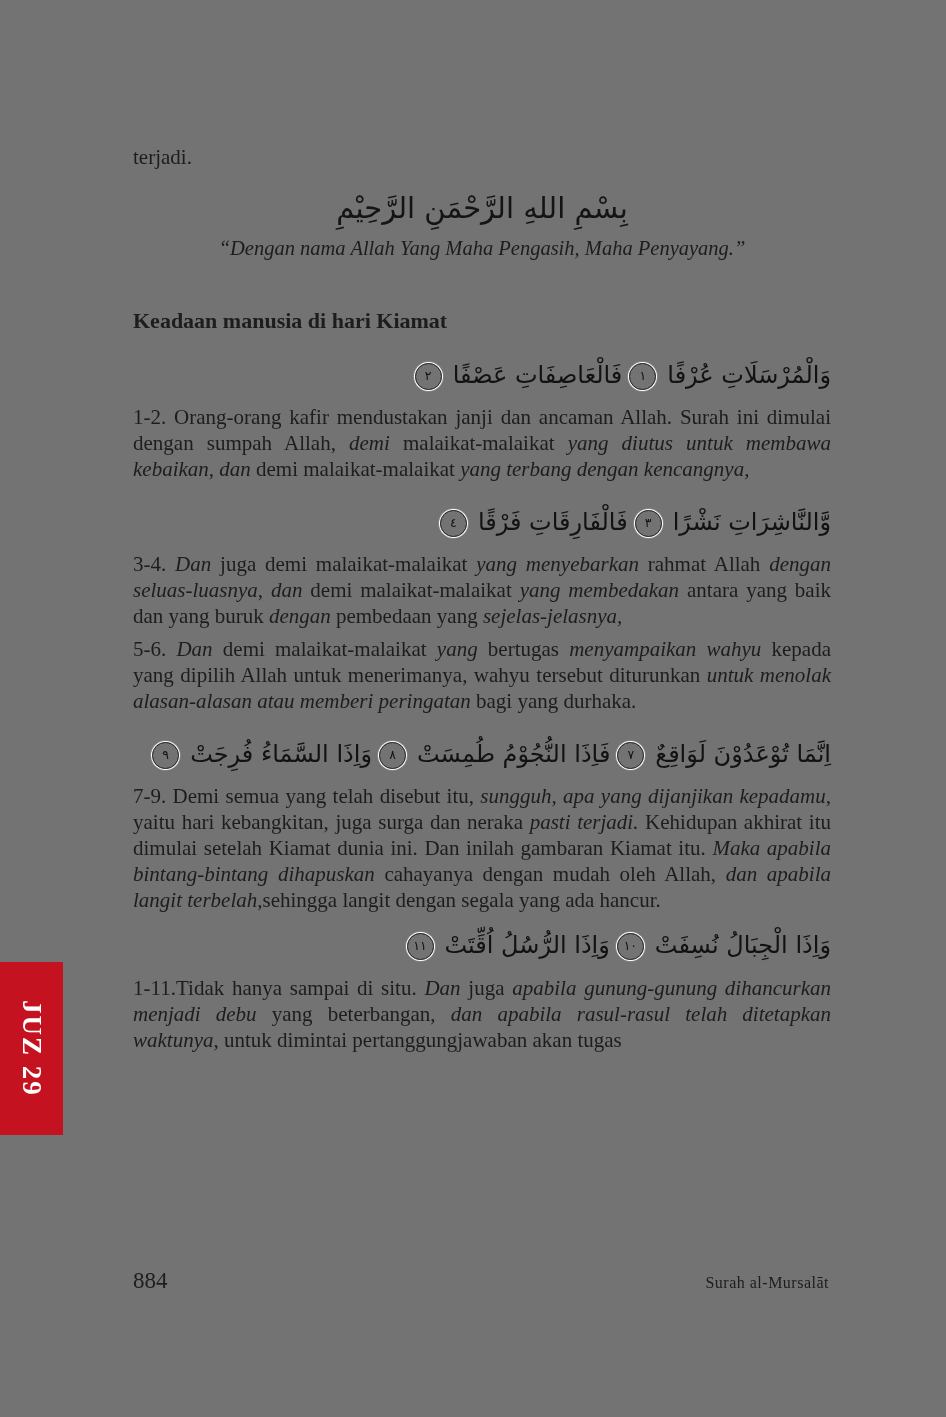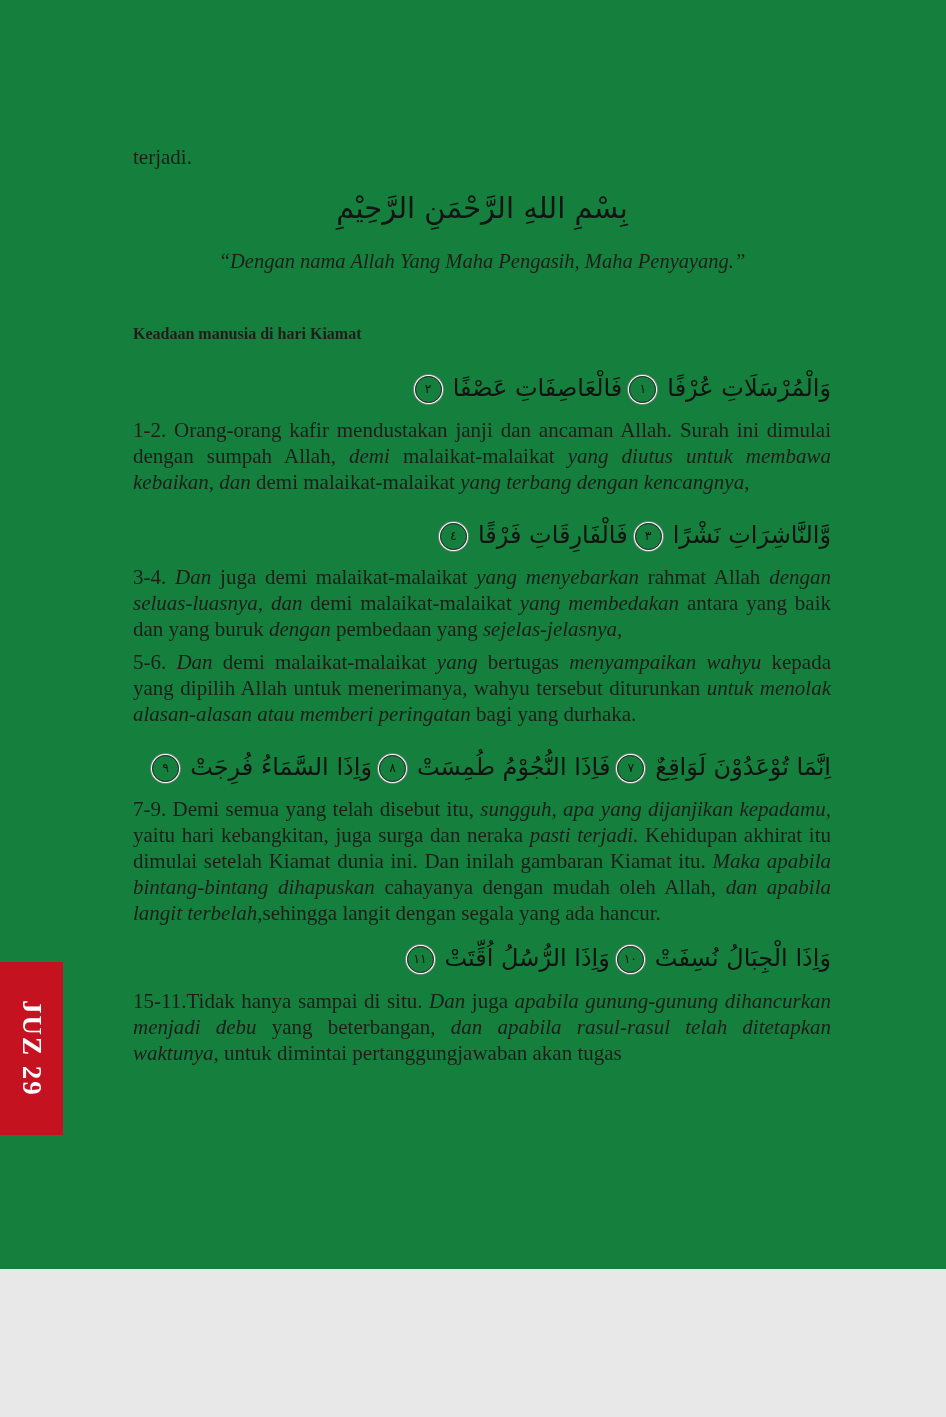--- a/index.html
+++ b/index.html
@@ -1,20 +1,20 @@
 <!DOCTYPE html>
 <html><head>
 <meta charset="utf-8">
 <style>
   html, body { margin: 0; padding: 0; background: #e8e8e8; }
   .page {
     position: relative;
     width: 946px;
-    height: 1269px;
-    background: #15803d;
+    height: 1417px;
+    background: #737373;
     overflow: hidden;
     font-family: "Liberation Serif", "DejaVu Serif", serif;
     color: #1e1d1b;
   }
   .col {
     margin-left: 133px;
     margin-right: 115px;
     padding-top: 144px;
   }
   .continuation {
@@ -24,29 +24,29 @@
   }
   .bismillah {
     margin-top: 12px;
     text-align: center;
     font-family: "DejaVu Sans", sans-serif;
     font-size: 29px;
     line-height: 50px;
     color: #141414;
   }
   .bismillah-caption {
-    margin-top: 15px;
+    margin-top: 2px;
     text-align: center;
     font-style: italic;
     font-size: 20.5px;
     line-height: 27px;
   }
   .section-heading {
     margin: 45px 0 4px 0;
-    font-size: 16px;
+    font-size: 22px;
     line-height: 28px;
     font-weight: bold;
   }
   .verse {
     margin-top: 18px;
     direction: rtl;
     text-align: right;
     font-family: "DejaVu Sans", sans-serif;
     font-size: 24px;
     line-height: 44px;
@@ -130,21 +130,21 @@
 
 
     <p class="para"><span>5-6. </span><span class="it">Dan </span><span>demi malaikat-malaikat </span><span class="it">yang </span><span>bertugas </span><span class="it">menyampaikan wahyu </span><span>kepada yang dipilih Allah untuk menerimanya, wahyu tersebut diturunkan </span><span class="it">untuk menolak alasan-alasan atau memberi peringatan </span><span>bagi yang durhaka.</span></p>
 
     <div class="verse"><span class="vtext">اِنَّمَا تُوْعَدُوْنَ لَوَاقِعٌ</span><span class="ayah">٧</span><span class="vtext">فَاِذَا النُّجُوْمُ طُمِسَتْ</span><span class="ayah">٨</span><span class="vtext">وَاِذَا السَّمَاءُ فُرِجَتْ</span><span class="ayah">٩</span></div>
 
     <p class="para"><span>7-9. Demi semua yang telah disebut itu, </span><span class="it">sungguh, apa yang dijanjikan kepadamu, </span><span>yaitu hari kebangkitan, juga surga dan neraka </span><span class="it">pasti terjadi. </span><span>Kehidupan akhirat itu dimulai setelah Kiamat dunia ini. Dan inilah gambaran Kiamat itu. </span><span class="it">Maka apabila bintang-bintang dihapuskan </span><span>cahayanya dengan mudah oleh Allah, </span><span class="it">dan apabila langit terbelah,</span><span>sehingga langit dengan segala yang ada hancur.</span></p>
 
     <div class="verse tight"><span class="vtext">وَاِذَا الْجِبَالُ نُسِفَتْ</span><span class="ayah">١٠</span><span class="vtext">وَاِذَا الرُّسُلُ اُقِّتَتْ</span><span class="ayah">١١</span></div>
 
-    <p class="para last"><span>15-11.Tidak hanya sampai di situ. </span><span class="it">Dan </span><span>juga </span><span class="it">apabila gunung-gunung dihancurkan menjadi debu </span><span>yang beterbangan, </span><span class="it">dan apabila rasul-rasul telah ditetapkan waktunya</span><span>, untuk dimintai pertanggungjawaban akan tugas</span></p>
+    <p class="para last"><span>1-11.Tidak hanya sampai di situ. </span><span class="it">Dan </span><span>juga </span><span class="it">apabila gunung-gunung dihancurkan menjadi debu </span><span>yang beterbangan, </span><span class="it">dan apabila rasul-rasul telah ditetapkan waktunya</span><span>, untuk dimintai pertanggungjawaban akan tugas</span></p>
 
   </div>
 
   <div class="juz-tab" style="background: rgb(196, 18, 32);">
     <span class="juz-label">JUZ 29</span>
   </div>
 
   <div class="footer">
     <span class="page-number">884</span>
     <span class="surah-title">Surah al-Mursalāt</span>

